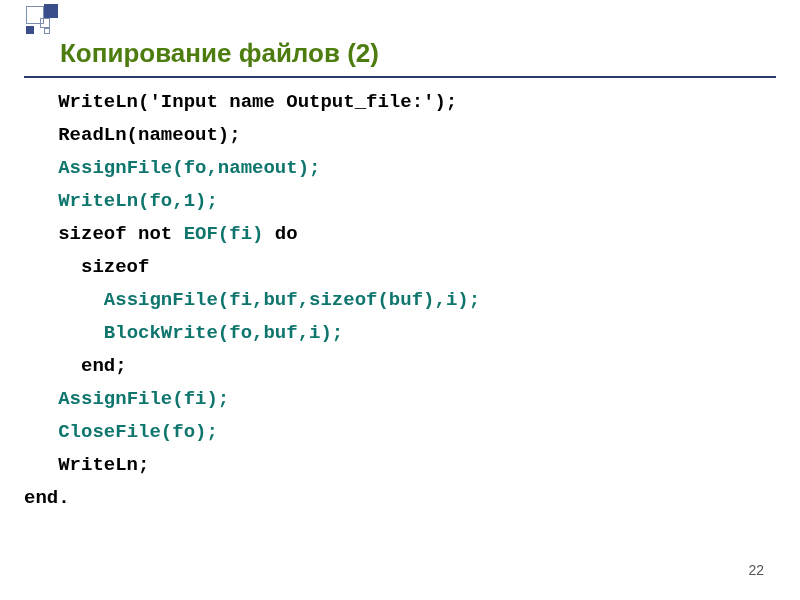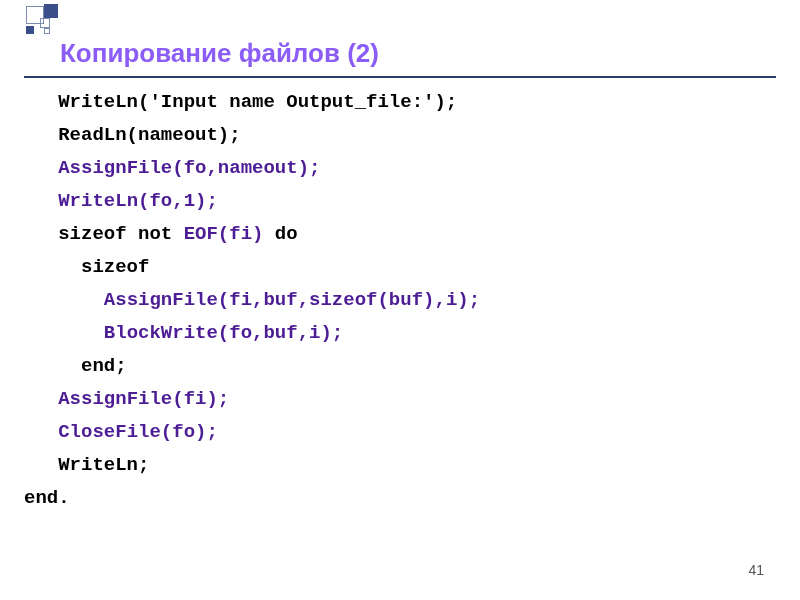--- a/index.html
+++ b/index.html
@@ -27,21 +27,21 @@
     }
     .dec-solid {
       background: #3b4e8c;
     }
     .headline {
       position: absolute;
       top: 38px;
       left: 60px;
       font-size: 26px;
       font-weight: bold;
-      color: #8b5cf6;
+      color: #4d7c0f;
       font-family: Arial, sans-serif;
     }
     .underline {
       position: absolute;
       top: 76px;
       left: 24px;
       width: 752px;
       height: 2px;
       background: #2c3e6e;
     }
@@ -50,21 +50,21 @@
       top: 86px;
       left: 24px;
       font-family: "Courier New", monospace;
       font-size: 19px;
       font-weight: bold;
       color: #000;
       line-height: 33px;
       white-space: pre;
     }
     .hl {
-      color: #4c1d95;
+      color: #0f766e;
     }
     .pagenum {
       position: absolute;
       bottom: 22px;
       right: 36px;
       font-size: 14px;
       color: #555;
       font-family: Arial, sans-serif;
     }
   </style>
@@ -89,13 +89,13 @@
 <span>   sizeof not </span><span class="hl">EOF(fi)</span><span> do</span>
 <span>     sizeof</span>
 <span>       </span><span class="hl">AssignFile(fi,buf,sizeof(buf),i);</span>
 <span>       </span><span class="hl">BlockWrite(fo,buf,i);</span>
 <span>     end;</span>
 <span>   </span><span class="hl">AssignFile(fi);</span>
 <span>   </span><span class="hl">CloseFile(fo);</span>
 <span>   WriteLn;</span>
 <span>end.</span></div>
 
-<div class="pagenum">41</div>
+<div class="pagenum">22</div>
 
 </body></html>

